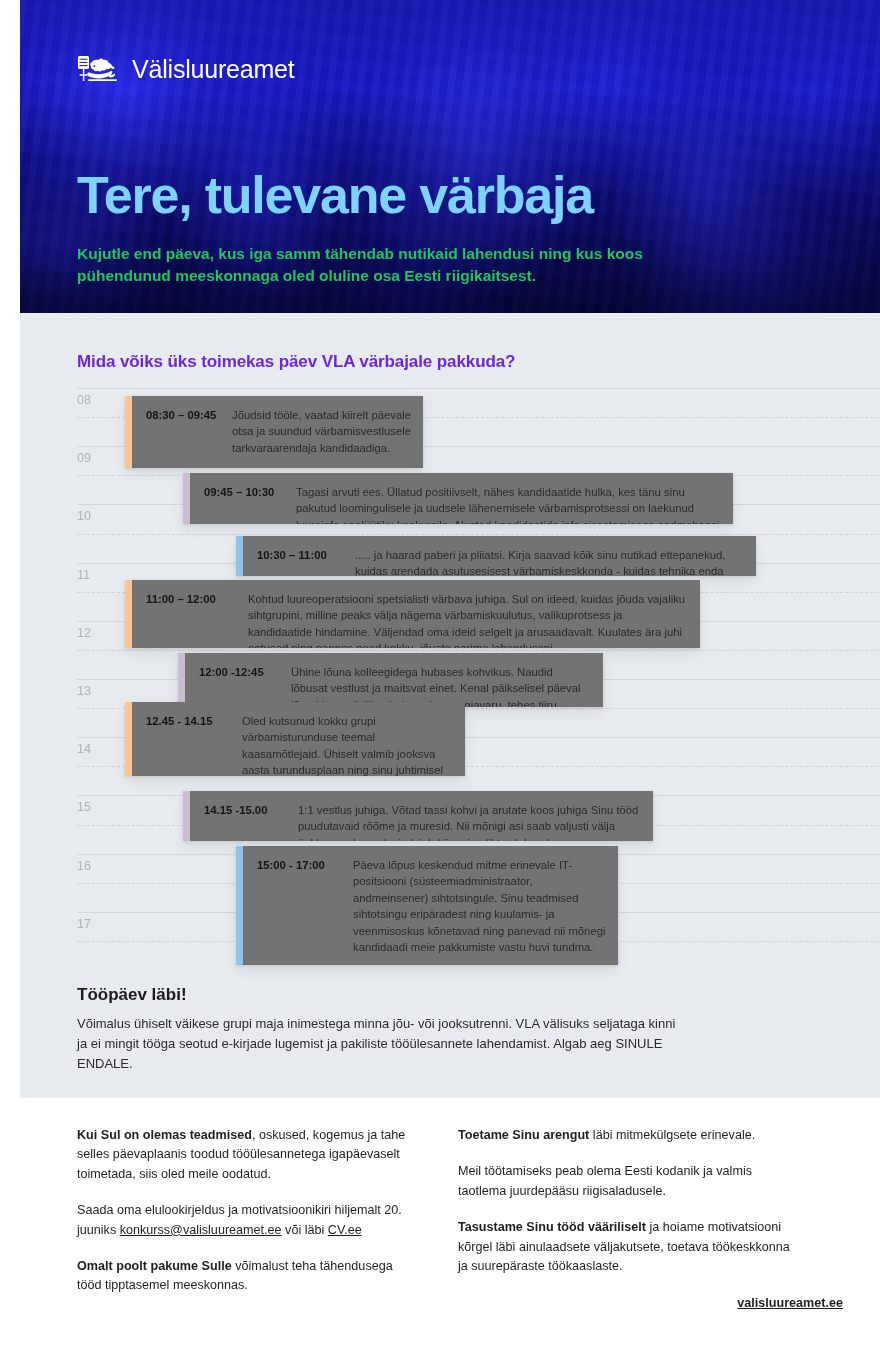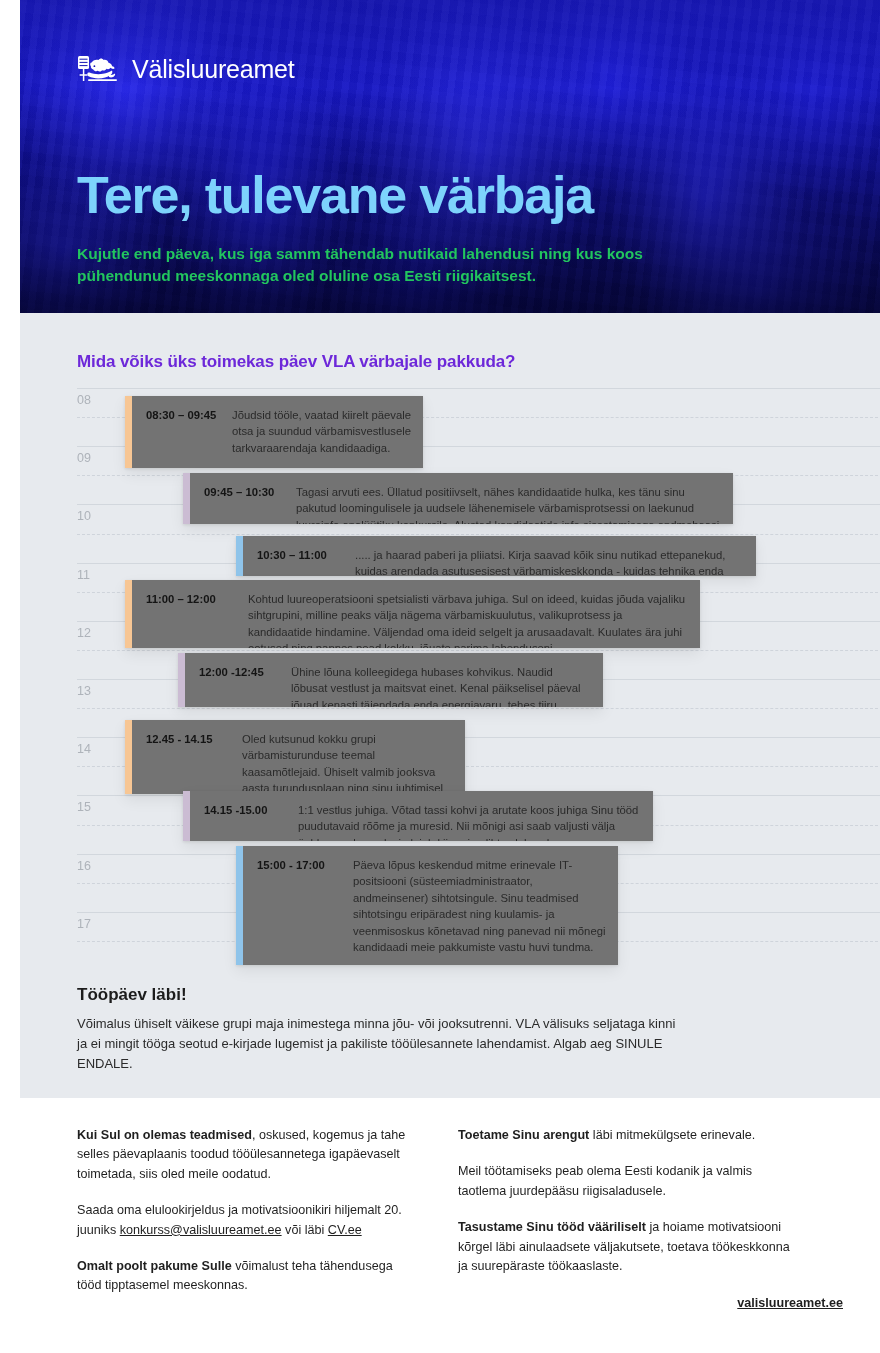--- a/index.html
+++ b/index.html
@@ -237,21 +237,21 @@
               <div class="event-desc">Kohtud luureoperatsiooni spetsialisti värbava juhiga. Sul on ideed, kuidas jõuda vajaliku sihtgrupini, milline peaks välja nägema värbamiskuulutus, valikuprotsess ja kandidaatide hindamine. Väljendad oma ideid selgelt ja arusaadavalt. Kuulates ära juhi ootused ning pannes pead kokku, jõuate parima lahenduseni.</div>
             </div>
           </div>
           <div class="event" style="left: 158px; top: 278px; width: 425px; height: 54px;">
             <div class="event-bar" style="background: rgb(203, 188, 211);"></div>
             <div class="event-body">
               <div class="event-time" style="width: 78px;">12:00 -12:45</div>
               <div class="event-desc">Ühine lõuna kolleegidega hubases kohvikus. Naudid lõbusat vestlust ja maitsvat einet. Kenal päikselisel päeval jõuad kenasti täiendada enda energiavaru, tehes tiiru Sütiste parkmetsas.</div>
             </div>
           </div>
-          <div class="event" style="left: 105px; top: 345px; width: 340px; height: 74px;">
+          <div class="event" style="left: 105px; top: 327px; width: 340px; height: 74px;">
             <div class="event-bar" style="background: rgb(247, 198, 148);"></div>
             <div class="event-body">
               <div class="event-time" style="width: 82px;">12.45 - 14.15</div>
               <div class="event-desc">Oled kutsunud kokku grupi värbamisturunduse teemal kaasamõtlejaid. Ühiselt valmib jooksva aasta turundusplaan ning sinu juhtimisel leiab iga seonduv tegevus tähtaja ja vastutaja.</div>
             </div>
           </div>
           <div class="event" style="left: 163px; top: 416px; width: 470px; height: 50px;">
             <div class="event-bar" style="background: rgb(203, 188, 211);"></div>
             <div class="event-body">
               <div class="event-time" style="width: 80px;">14.15 -15.00</div>

